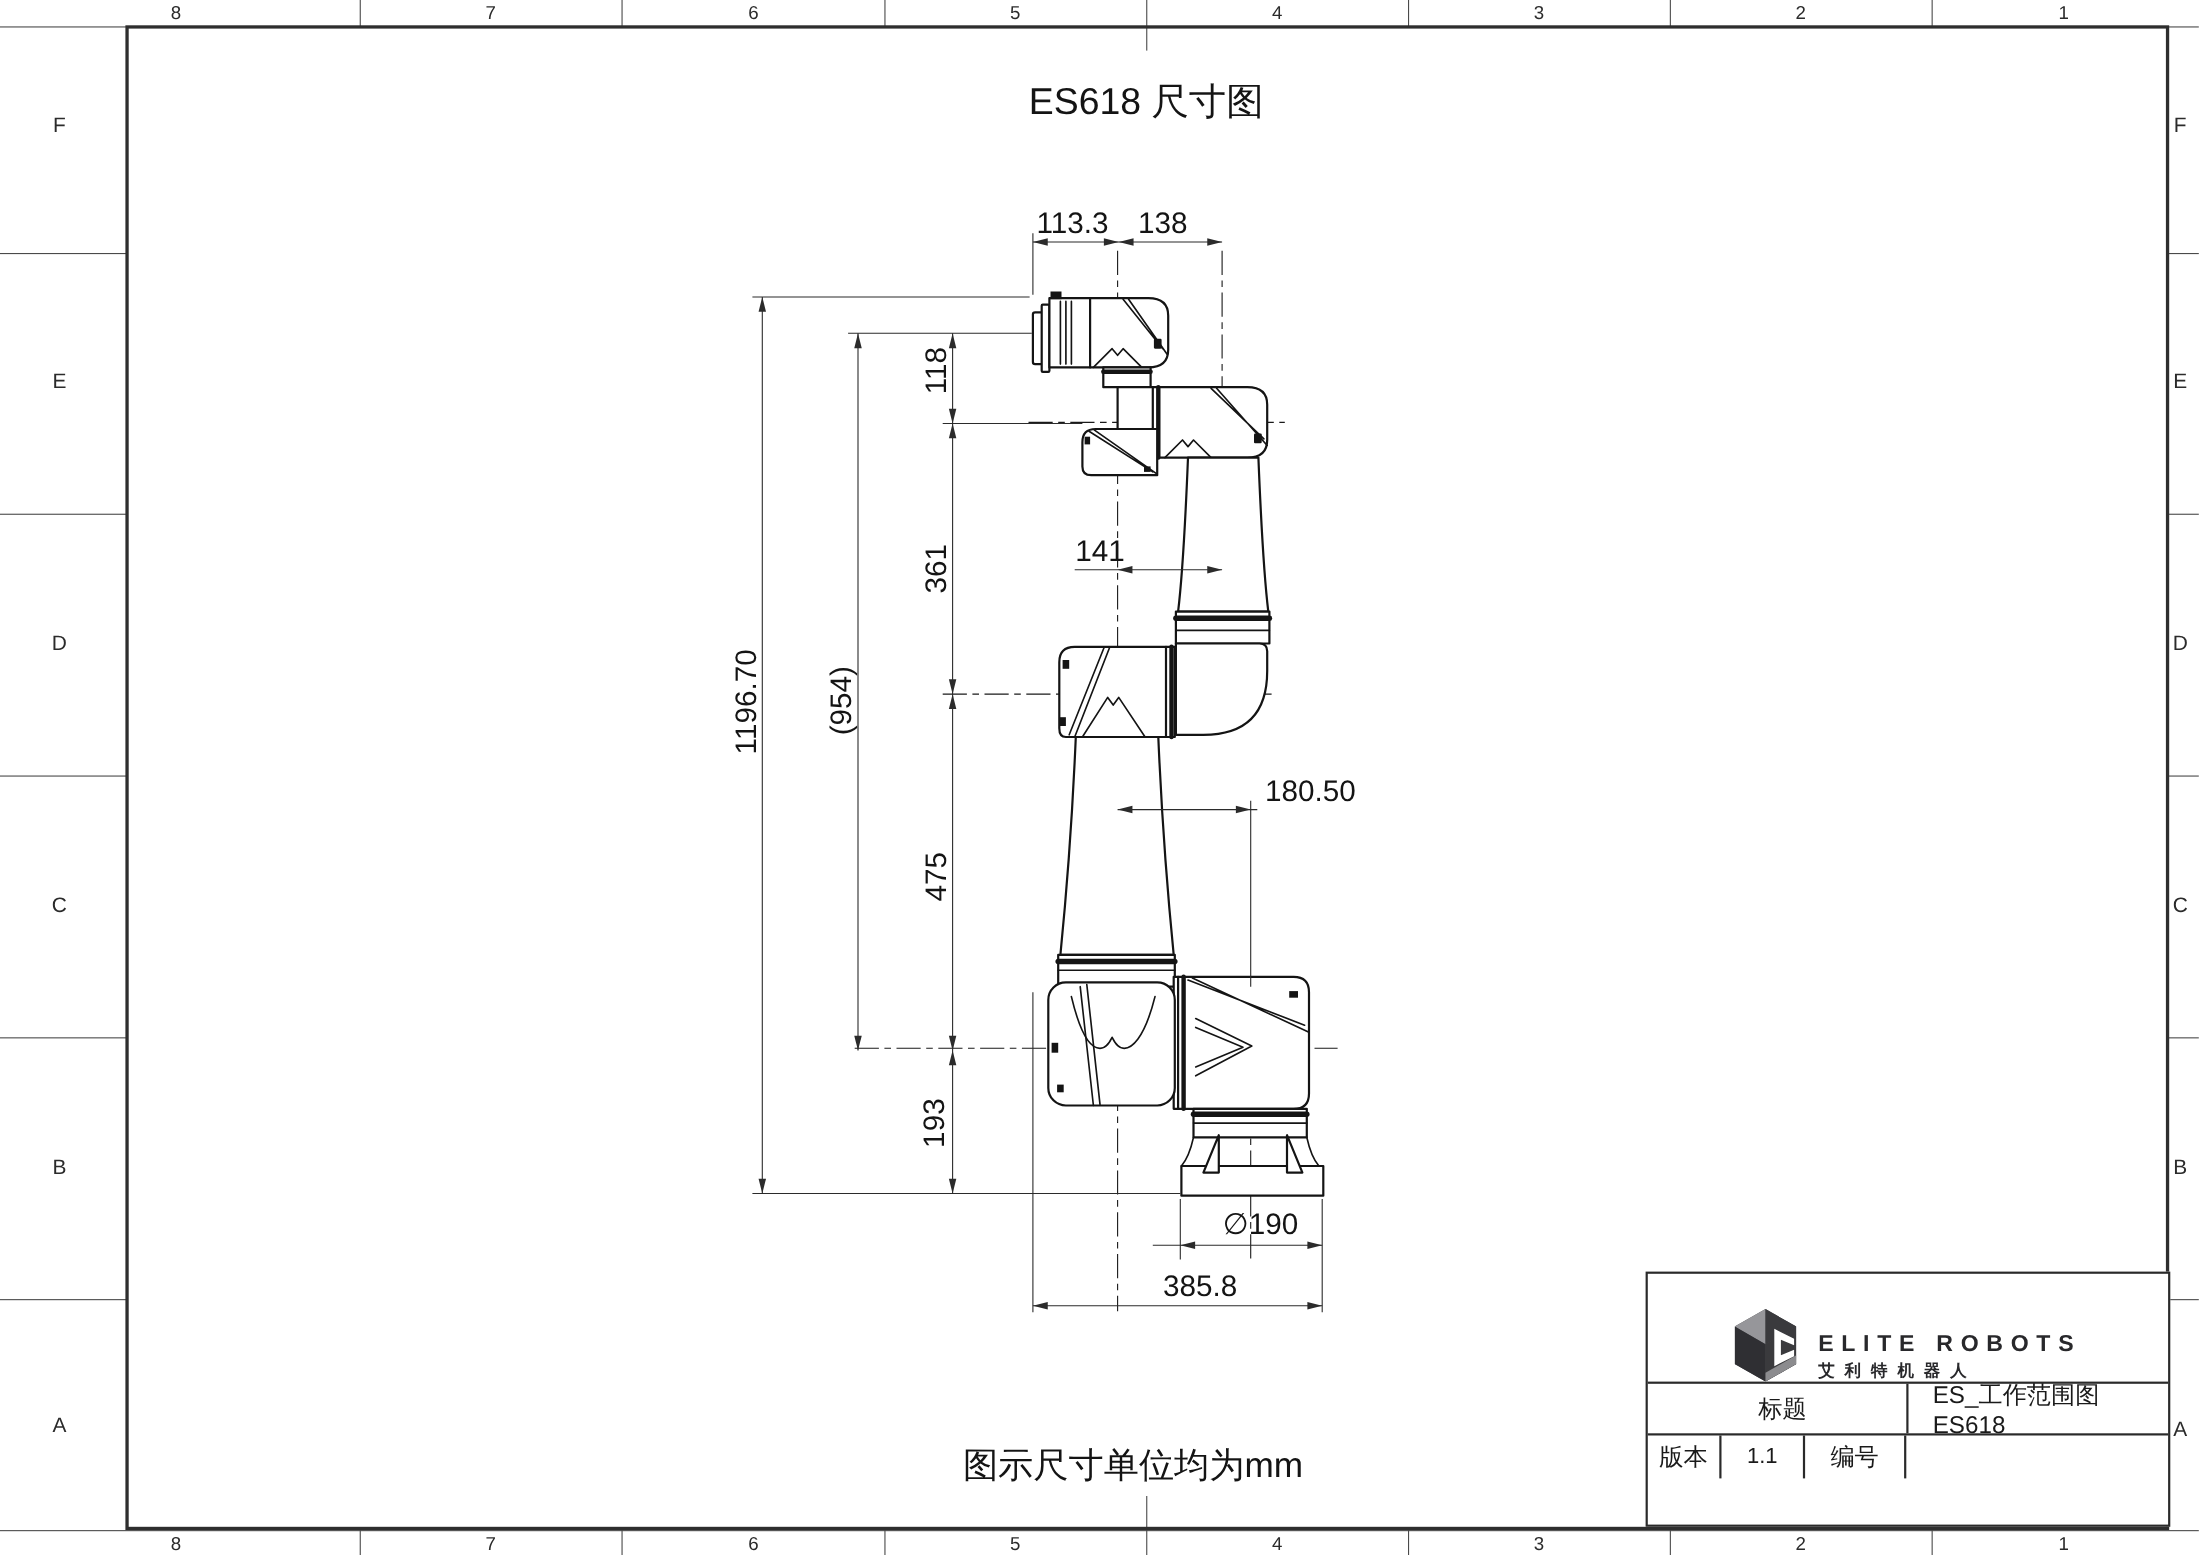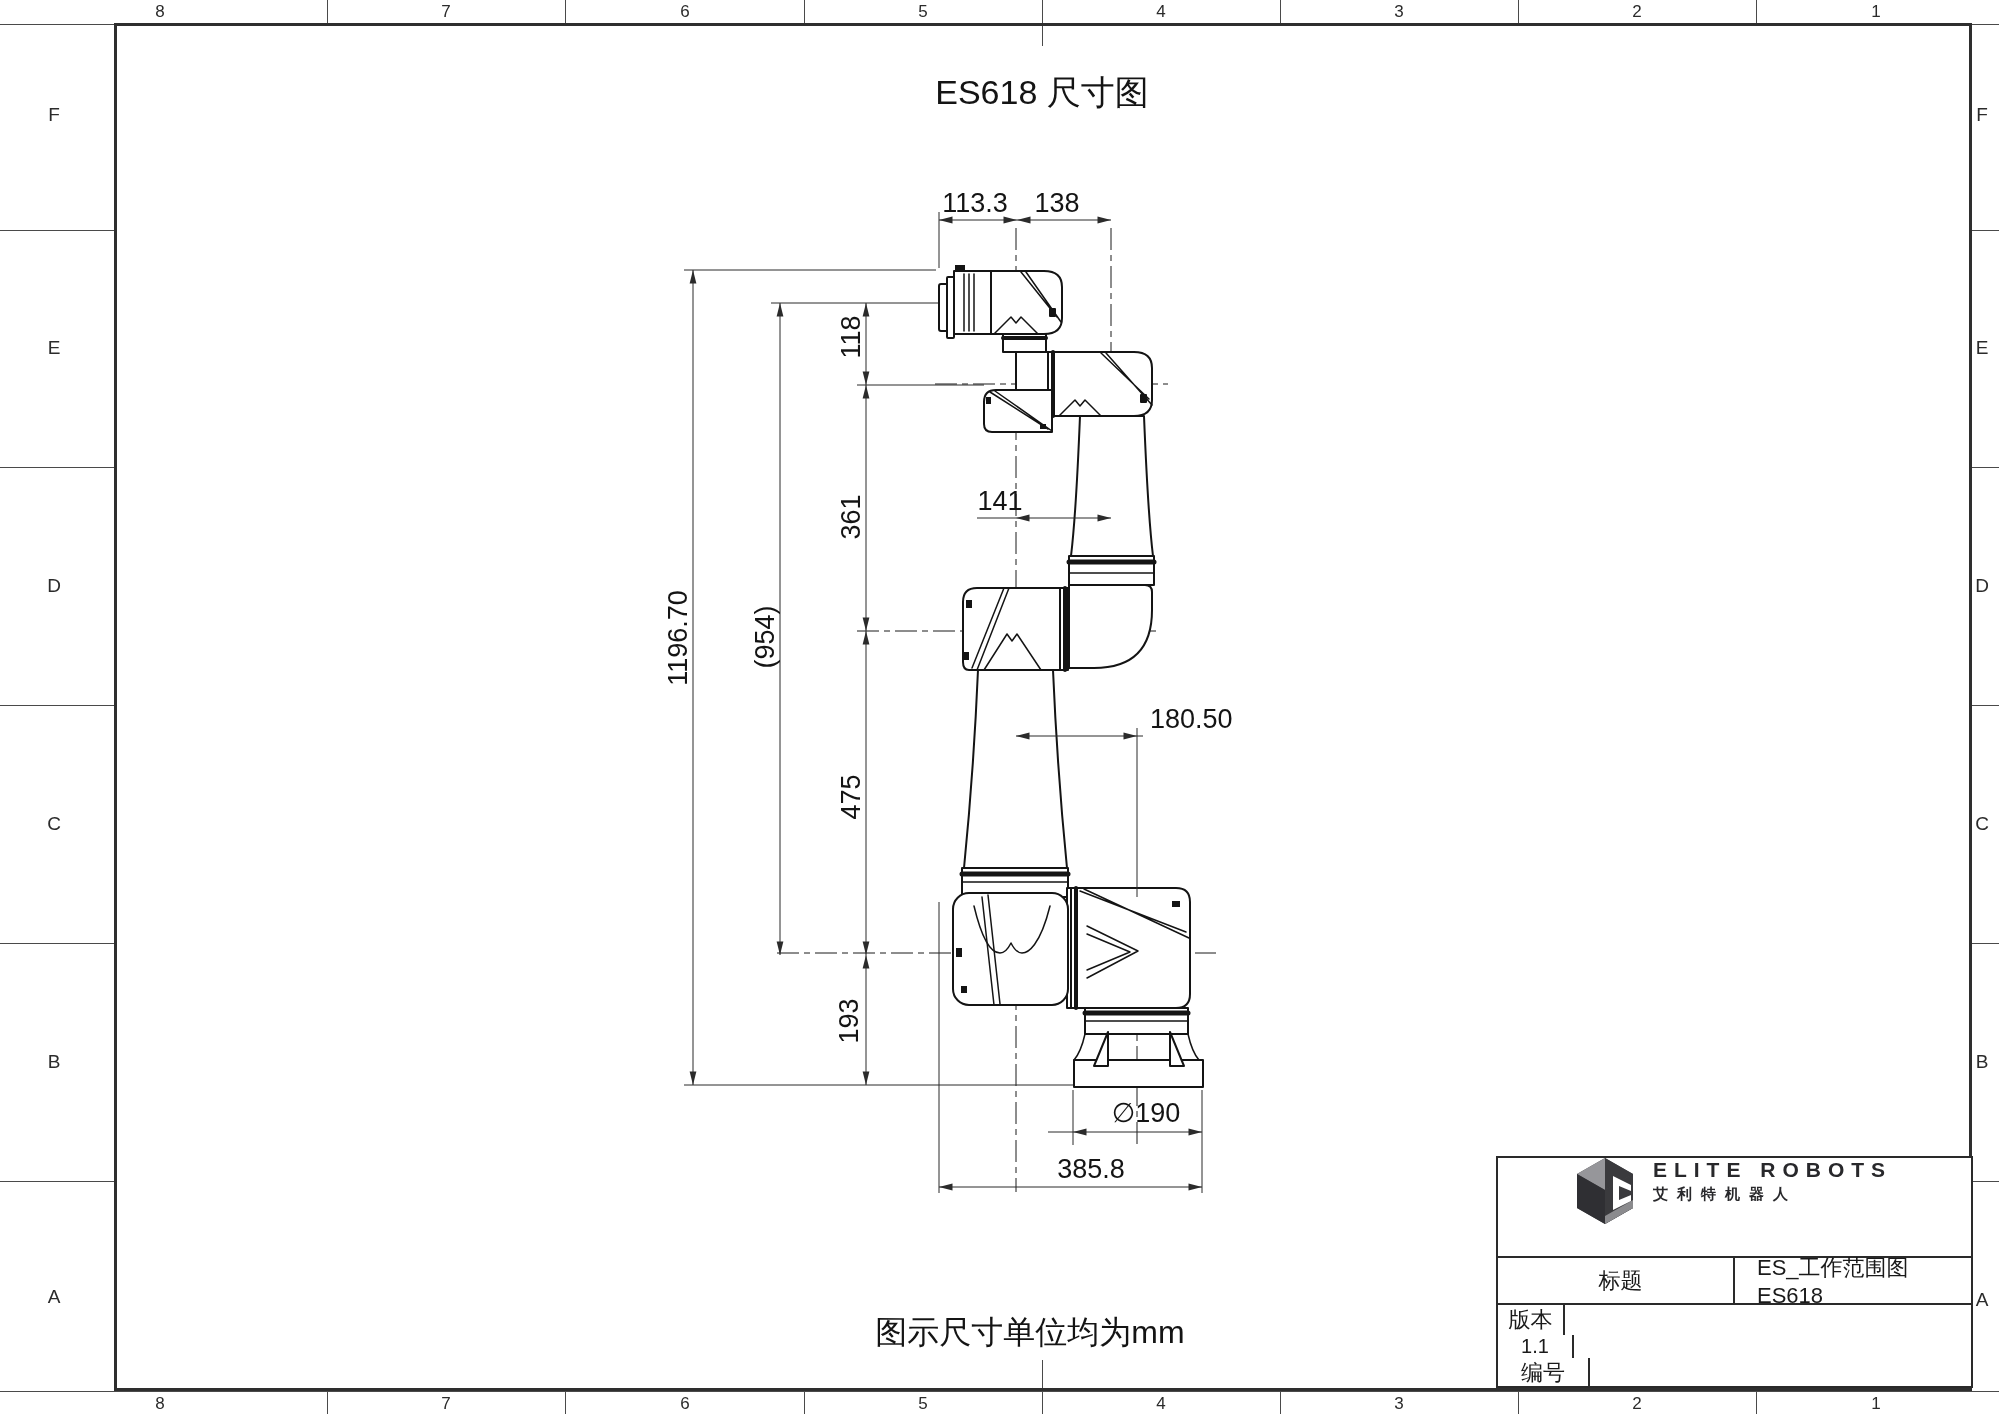--- a/index.html
+++ b/index.html
@@ -9,24 +9,24 @@
   .strip{position:absolute;left:0;width:1999px;background:#fff;}
   #top-strip{top:0;height:24px;border-bottom:1px solid #4a4a4a;}
   #bottom-strip{top:1391px;height:23px;border-top:1px solid #4a4a4a;}
   .col-label{position:absolute;transform:translateX(-50%);font-size:17px;color:#2b2b2b;}
   .row-label{position:absolute;transform:translate(-50%,-50%);font-size:19px;color:#2b2b2b;}
   #frame{position:absolute;left:114px;top:23px;width:1858px;height:1368px;border:3px solid #2e2e2e;box-sizing:border-box;}
   #sheet-svg{position:absolute;left:0;top:0;}
   
   #title-block{position:absolute;left:1496px;top:1156px;width:477px;height:232px;border:2px solid #2a2a2a;box-sizing:border-box;background:#fff;}
   #title-block .tb-row{display:flex;box-sizing:border-box;}
-  #tb-logo-row{height:98px;align-items:flex-start;justify-content:center;gap:20px;}
+  #tb-logo-row{height:98px;align-items:flex-end;justify-content:center;gap:20px;}
   #tb-title-row{height:47px;}
   #tb-date-row{height:42px;border-top:2px solid #2a2a2a;}
-  #tb-rev-row{height:41px;border-top:2px solid #2a2a2a;flex-direction:column;}
+  #tb-rev-row{height:41px;border-top:2px solid #2a2a2a;}
   .tb-cell{display:flex;align-items:center;justify-content:center;box-sizing:border-box;font-size:22px;}
   .tb-label-col{width:237px;border-right:2px solid #2a2a2a;padding-left:10px;}
   .tb-value-col{flex:1;justify-content:flex-start;padding-left:22px;}
   .tb-c1{width:67px;border-right:2px solid #2a2a2a;}
   .tb-c2{width:76px;border-right:2px solid #2a2a2a;font-size:20px;}
   .tb-c3{width:92px;border-right:2px solid #2a2a2a;}
   .tb-c4{flex:1;}
   #brand-text{display:flex;flex-direction:column;justify-content:center;color:#28282b;}
   #brand-en{font-size:21px;font-weight:bold;letter-spacing:7px;}
   #brand-cn{font-size:15px;font-weight:bold;letter-spacing:9px;margin-top:3px;}

